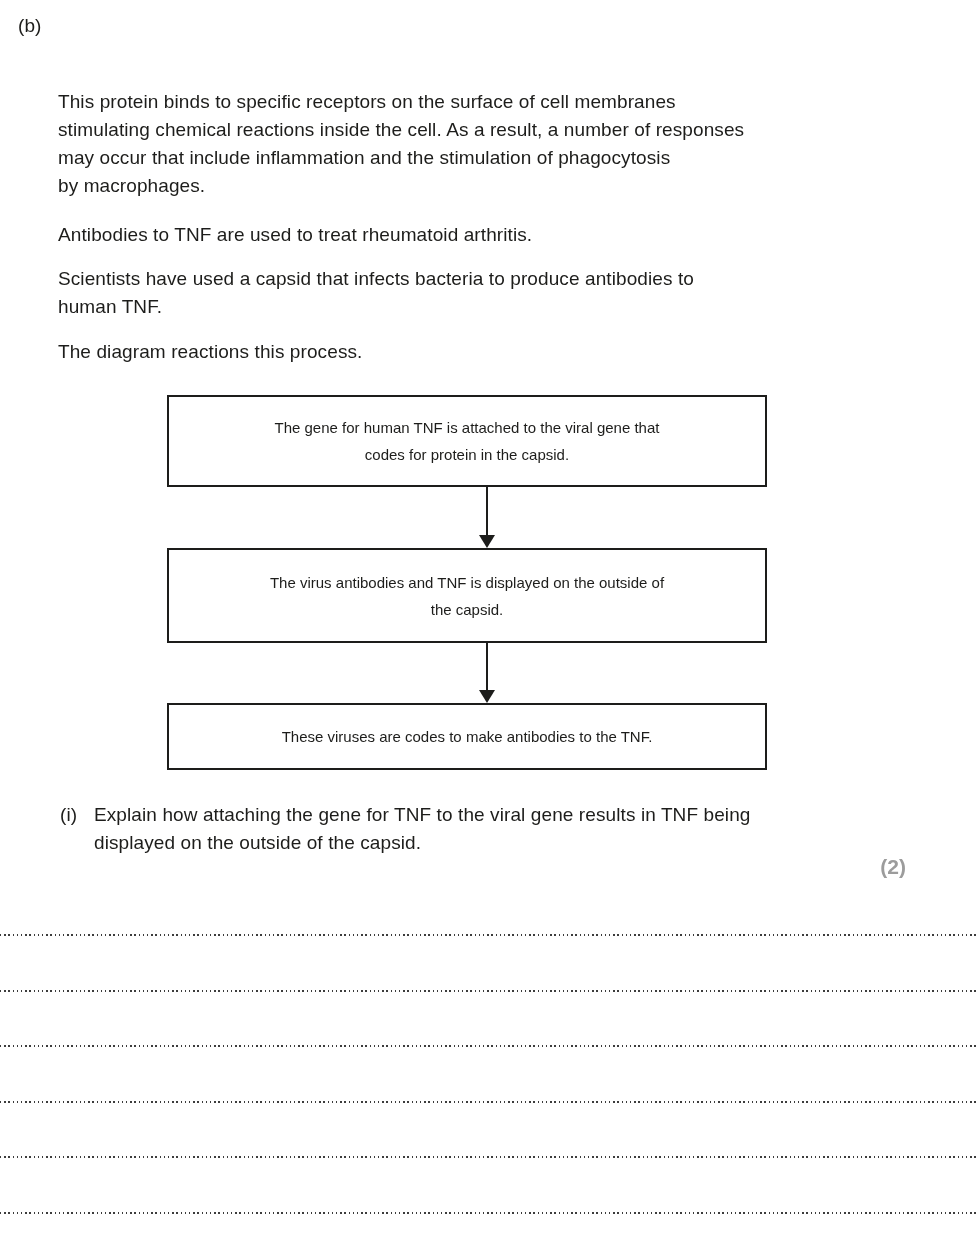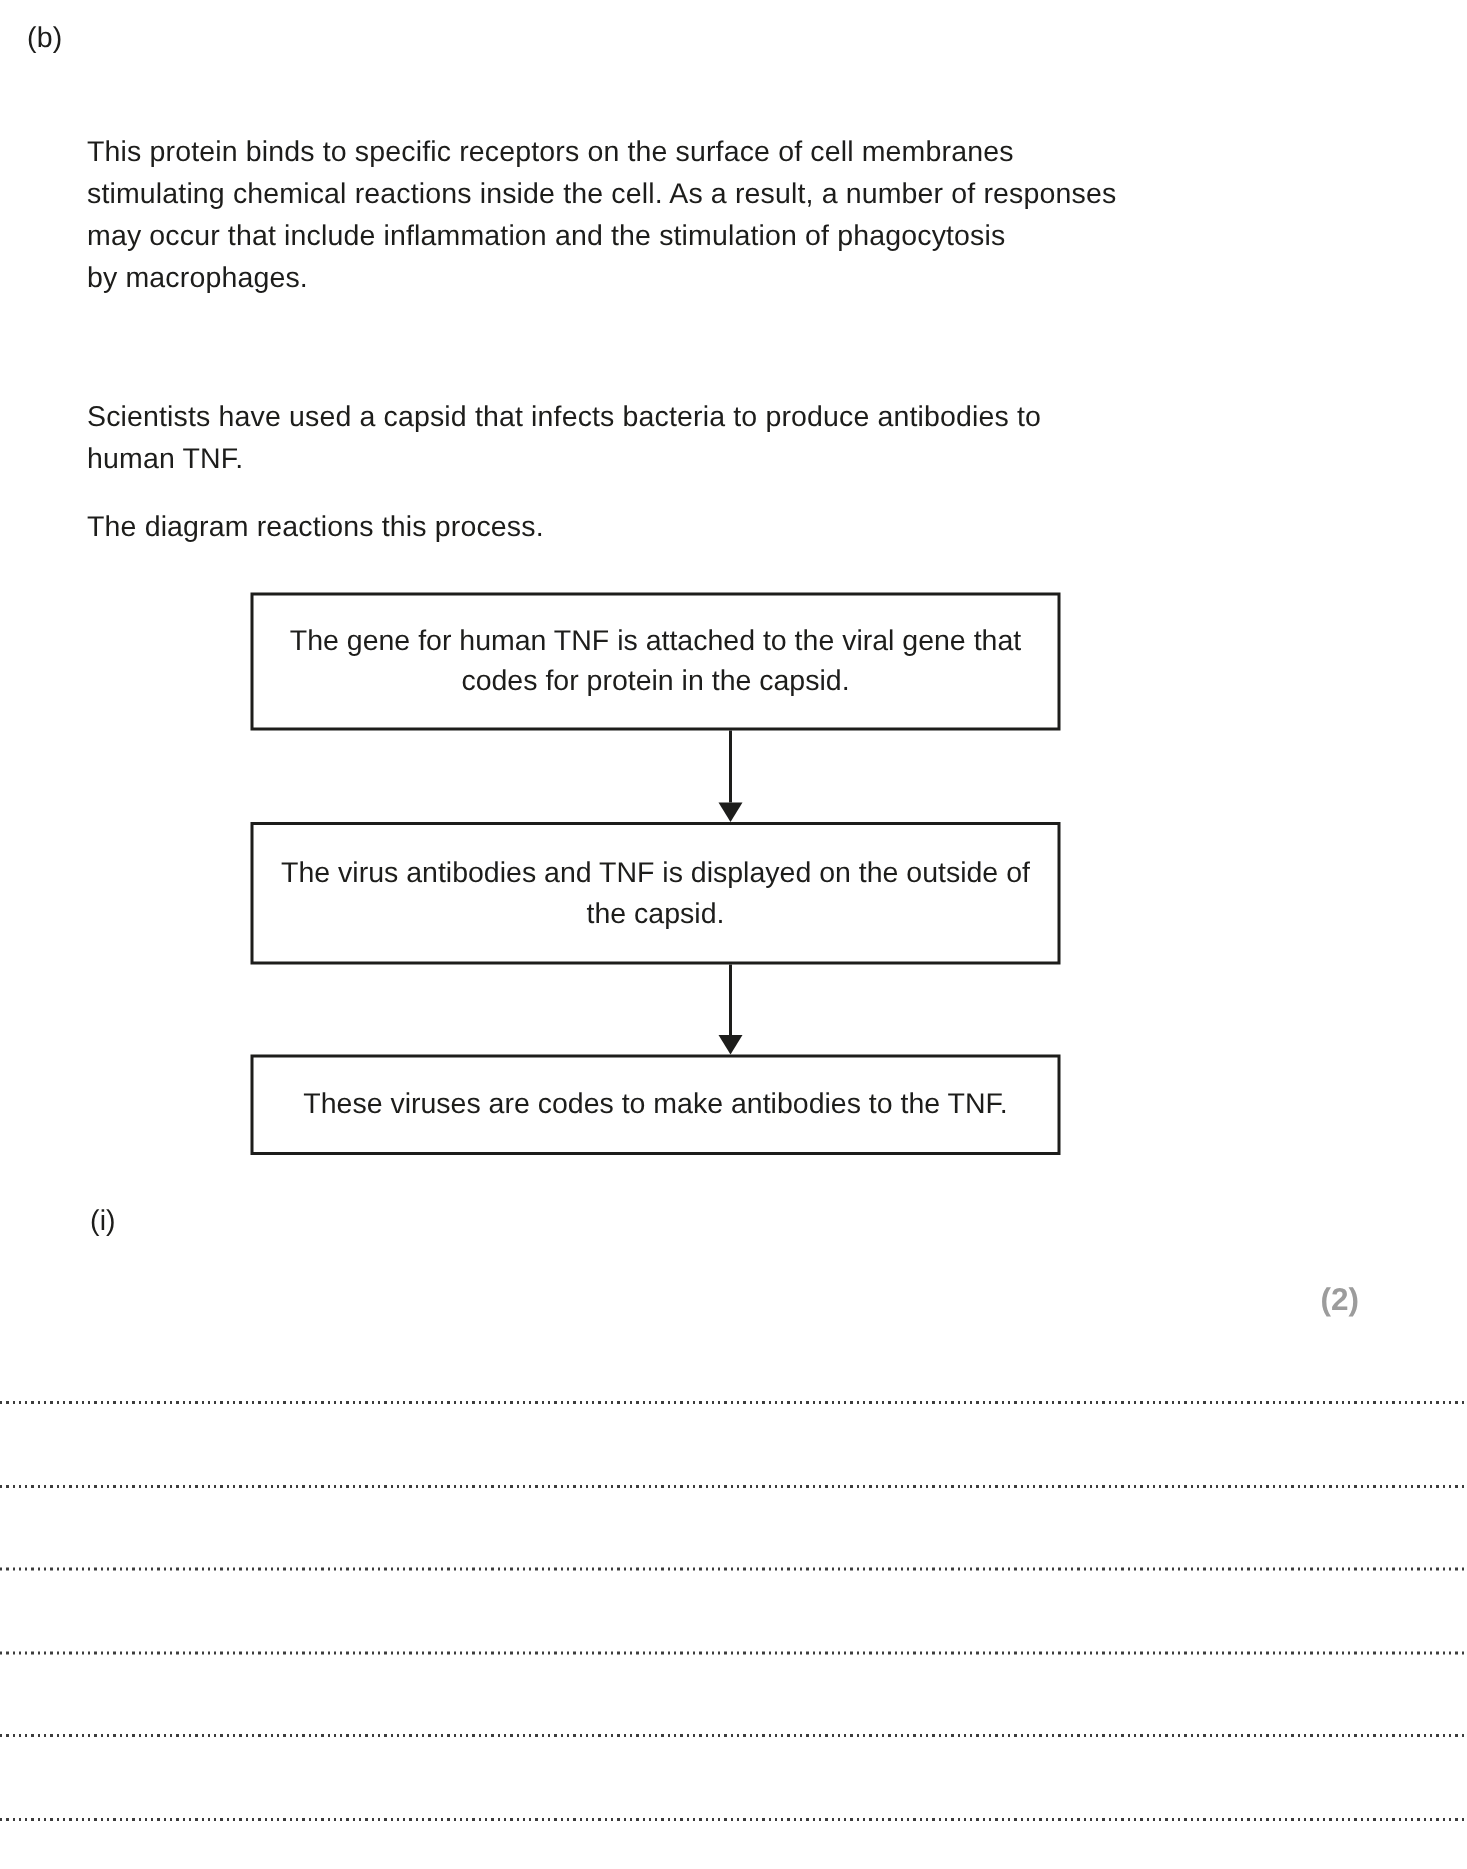--- a/index.html
+++ b/index.html
@@ -27,28 +27,28 @@
   .part-label{left:18px;top:12px;}
   .p1{left:58px;top:12px;width:810px;}
   .p2{left:58px;top:88px;width:830px;}
   .p3{left:58px;top:221px;width:830px;}
   .p4{left:58px;top:265px;width:830px;}
   .p5{left:58px;top:338px;width:830px;}
 
   .flow-box{
     position:absolute;
     left:167px;
-    width:540px;
+    width:600px;
     border:2px solid var(--text);
     box-sizing:border-box;
     display:flex;
     align-items:center;
     justify-content:center;
     text-align:center;
-    font-size:19px;
+    font-size:15px;
     line-height:27px;
     white-space:pre-line;
   }
   .box1{top:395px;height:92px;}
   .box2{top:548px;height:95px;}
   .box3{top:703px;height:67px;}
 
   .arrow{
     position:absolute;
     left:478px;
@@ -90,20 +90,21 @@
 </head>
 <body>
 
 <div class="page">
 
   <div class="txt part-label">(b)</div>
   <div class="txt p2">This protein binds to specific receptors on the surface of cell membranes
 stimulating chemical reactions inside the cell.  As a result, a number of responses
 may occur that include inflammation and the stimulation of phagocytosis
 by macrophages.</div>
+  <div class="txt p3">Antibodies to TNF are used to treat rheumatoid arthritis.</div>
   <div class="txt p4">Scientists have used a capsid that infects bacteria to produce antibodies to
 human TNF.</div>
   <div class="txt p5">The diagram reactions this process.</div>
 
   <div class="flow-box box1">The gene for human TNF is attached to the viral gene that
 codes for protein in the capsid.</div>
 
   <div class="arrow arrow1">
     <div class="shaft"></div>
     <div class="head"></div>
@@ -113,20 +114,22 @@
 the capsid.</div>
 
   <div class="arrow arrow2">
     <div class="shaft"></div>
     <div class="head"></div>
   </div>
 
   <div class="flow-box box3">These viruses are codes to make antibodies to the TNF.</div>
 
   <div class="txt qi-label">(i)</div>
+  <div class="txt qi-text">Explain how attaching the gene for TNF to the viral gene results in TNF being
+displayed on the outside of the capsid.</div>
   <div class="marks">(2)</div>
 
   <div id="answer-area">
       <div class="answer-line" style="top: 934px;"></div>
       <div class="answer-line" style="top: 989.6px;"></div>
       <div class="answer-line" style="top: 1045.2px;"></div>
       <div class="answer-line" style="top: 1100.8px;"></div>
       <div class="answer-line" style="top: 1156.4px;"></div>
       <div class="answer-line" style="top: 1212px;"></div>
     </div>

